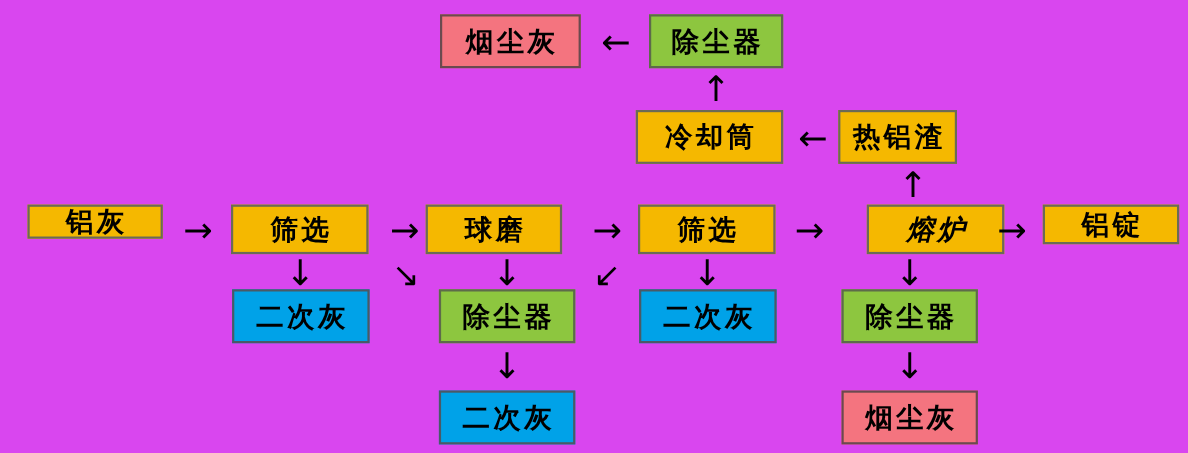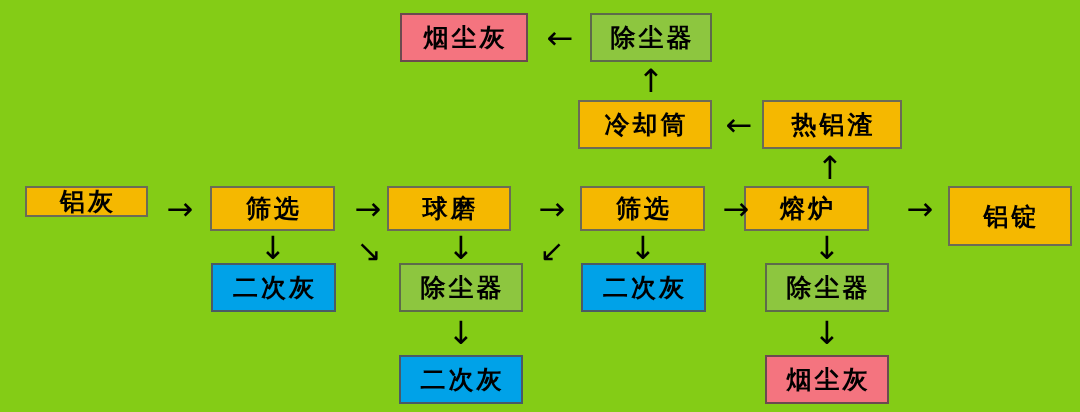--- a/index.html
+++ b/index.html
@@ -4,21 +4,21 @@
 <style>
   html, body {
     margin: 0;
     padding: 0;
     background: #ffffff;
   }
   #canvas {
     position: relative;
     width: 1080px;
     height: 412px;
-    background: #84cc16;
+    background: #d946ef;
     font-family: "DejaVu Sans", "Liberation Sans", sans-serif;
     overflow: hidden;
   }
   .node {
     position: absolute;
     box-sizing: border-box;
     border: 2px solid #555555;
     display: flex;
     align-items: center;
     justify-content: center;
@@ -51,27 +51,27 @@
   .arrow.d { font-size: 30px; }
 </style>
 </head>
 <body>
 
 <div id="canvas">
   <div id="nodes-layer">
       <div class="node red" style="left: 400px; top: 13px; width: 128px; height: 49px;">烟尘灰</div>
       <div class="node green" style="left: 590px; top: 13px; width: 122px; height: 49px;">除尘器</div>
       <div class="node orange" style="left: 578px; top: 100px; width: 134px; height: 49px;">冷却筒</div>
-      <div class="node orange" style="left: 762px; top: 100px; width: 140px; height: 49px;">热铝渣</div>
+      <div class="node orange" style="left: 762px; top: 100px; width: 108px; height: 49px;">热铝渣</div>
       <div class="node orange" style="left: 25px; top: 186px; width: 123px; height: 31px;">铝灰</div>
       <div class="node orange" style="left: 210px; top: 186px; width: 125px; height: 45px;">筛选</div>
       <div class="node orange" style="left: 387px; top: 186px; width: 124px; height: 45px;">球磨</div>
       <div class="node orange" style="left: 580px; top: 186px; width: 125px; height: 45px;">筛选</div>
-      <div class="node orange" style="left: 744px; top: 186px; width: 125px; height: 45px;">熔炉</div>
-      <div class="node orange" style="left: 948px; top: 186px; width: 124px; height: 60px;">铝锭</div>
+      <div class="node orange" style="left: 788px; top: 186px; width: 125px; height: 45px; font-style: italic;">熔炉</div>
+      <div class="node orange" style="left: 948px; top: 186px; width: 124px; height: 36px;">铝锭</div>
       <div class="node blue" style="left: 211px; top: 263px; width: 125px; height: 49px;">二次灰</div>
       <div class="node green" style="left: 399px; top: 263px; width: 124px; height: 49px;">除尘器</div>
       <div class="node blue" style="left: 581px; top: 263px; width: 125px; height: 49px;">二次灰</div>
       <div class="node green" style="left: 765px; top: 263px; width: 124px; height: 49px;">除尘器</div>
       <div class="node blue" style="left: 399px; top: 355px; width: 124px; height: 49px;">二次灰</div>
       <div class="node red" style="left: 765px; top: 355px; width: 124px; height: 49px;">烟尘灰</div>
     </div>
   <div id="arrows-layer">
       <div class="arrow h" style="left: 532px; top: 20px; width: 56px; height: 36px;">←</div>
       <div class="arrow v" style="left: 627px; top: 62px; width: 48px; height: 38px;">↑</div>

